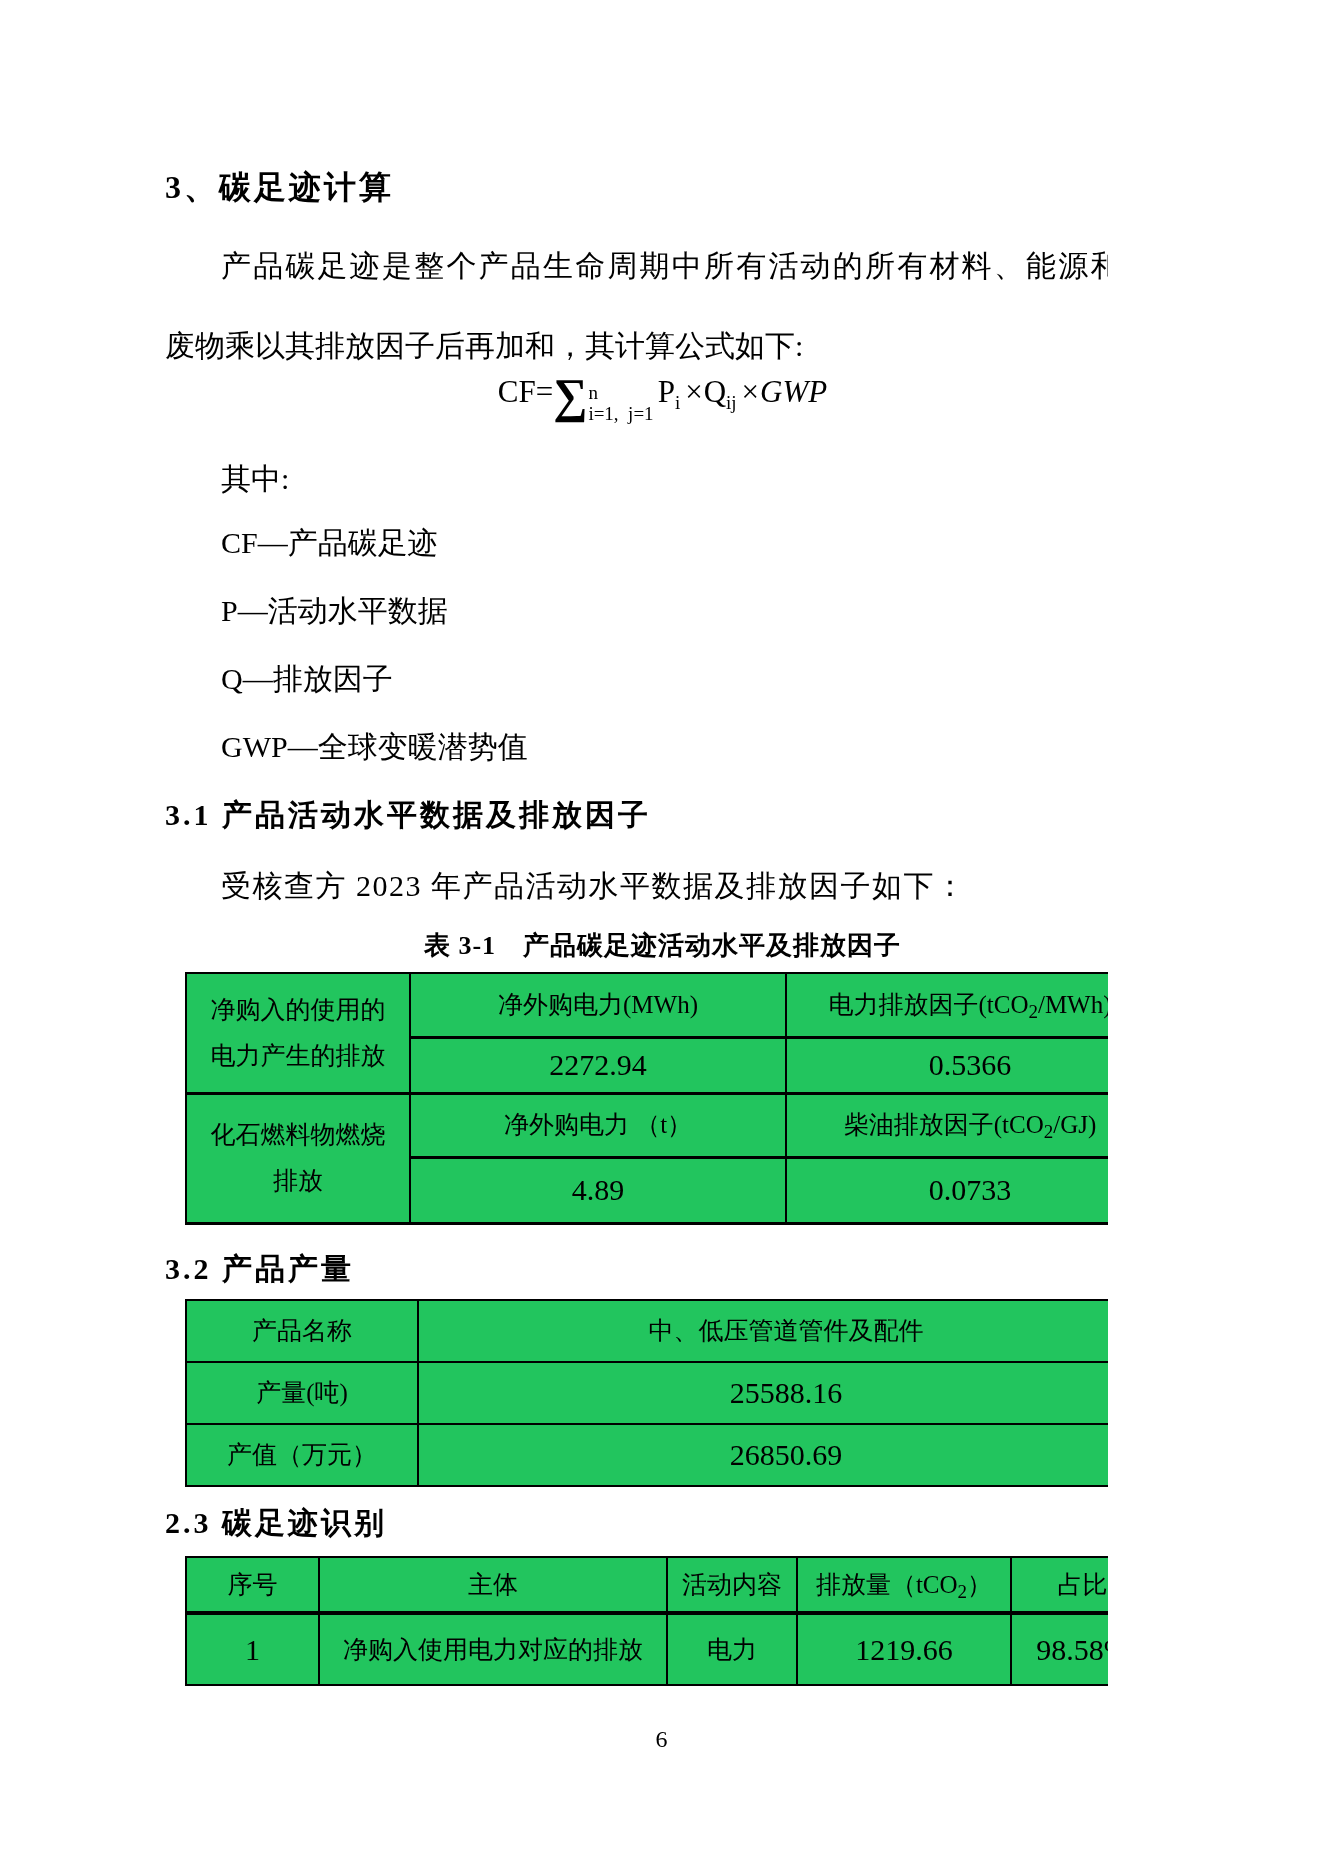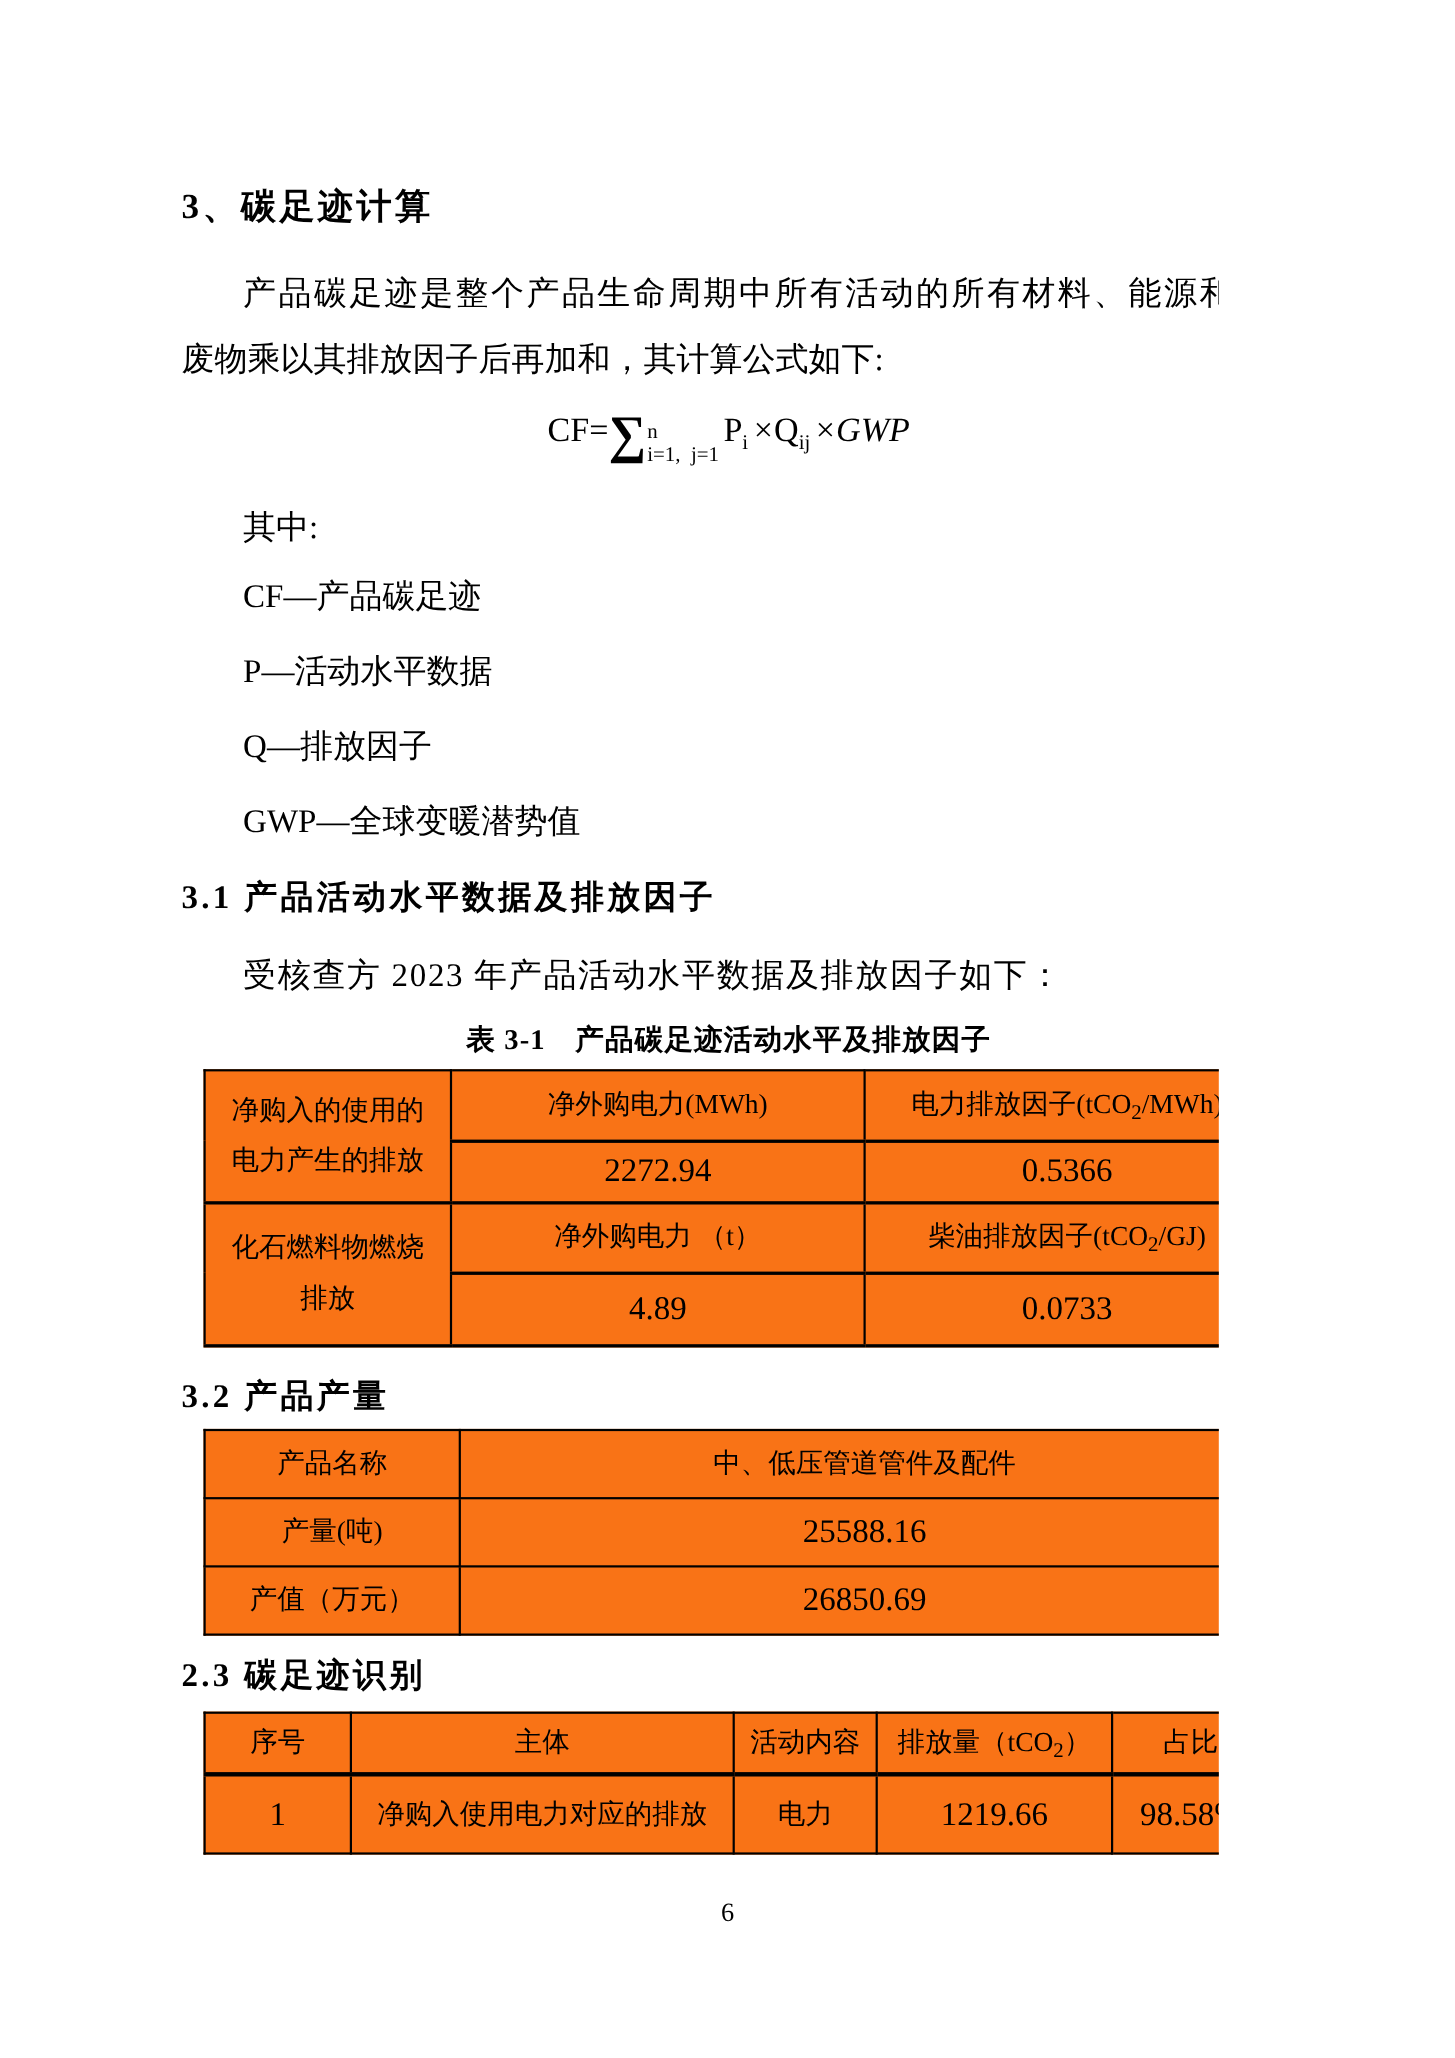--- a/index.html
+++ b/index.html
@@ -20,37 +20,37 @@
   .limits { display:inline-block; vertical-align:-18px; line-height:1; text-align:left; margin-left:1px; margin-right:4px; }
   .lim-sup, .lim-sub { display:block; font-size:19px; line-height:21px; white-space:pre; }
   .f-sub { font-size:19px; vertical-align:-7px; line-height:1; }
   .f-times { margin:0 1px 0 5px; }
   .f-gwp { font-style:italic; }
 
   .defs { font-size:30px; line-height:68px; white-space:nowrap; }
 
   .caption { width:995px; text-align:center; font-size:26px; font-weight:bold; letter-spacing:1px; white-space:nowrap; }
 
-  table { border-collapse:collapse; table-layout:fixed; background:#f97316; }
+  table { border-collapse:collapse; table-layout:fixed; background:#22c55e; }
   td { border:2px solid #000; text-align:center; vertical-align:middle; padding:0; overflow:hidden; }
   .cn-cell { font-size:25px; line-height:46px; }
   .num-cell { font-size:30px; }
   .t31 td { border-bottom-width:3px; }
   .t33 .hdr td { border-bottom-width:4px; }
   .pageno { width:1323px; text-align:center; font-size:24px; }
 </style>
 </head>
 <body>
 
 <div class="page">
 
   <div class="abs h-main" style="left:165px; top:166px;">3、碳足迹计算</div>
 
   <div class="abs indent-line" style="left:165px; top:246px; text-indent:56px; letter-spacing:2.2px;">产品碳足迹是整个产品生命周期中所有活动的所有材料、能源和</div>
-  <div class="abs body-line" style="left:165px; top:306px;">废物乘以其排放因子后再加和，其计算公式如下:</div>
+  <div class="abs body-line" style="left:165px; top:326px;">废物乘以其排放因子后再加和，其计算公式如下:</div>
 
   <div class="abs formula-wrap" style="left:165px; top:372px;">
     <span>CF=</span><span class="sigma">∑</span><span class="limits"><span class="lim-sup">n</span><span class="lim-sub">i=1,  j=1</span></span><span>P</span><span class="f-sub">i</span><span class="f-times">×</span><span>Q</span><span class="f-sub">ij</span><span class="f-times">×</span><span class="f-gwp">GWP</span>
   </div>
 
   <div class="abs body-line" style="left:221px; top:459px;">其中:</div>
 
   <div class="abs defs" style="left:221px; top:509px;">
     <div>CF—产品碳足迹</div>
     <div>P—活动水平数据</div>

